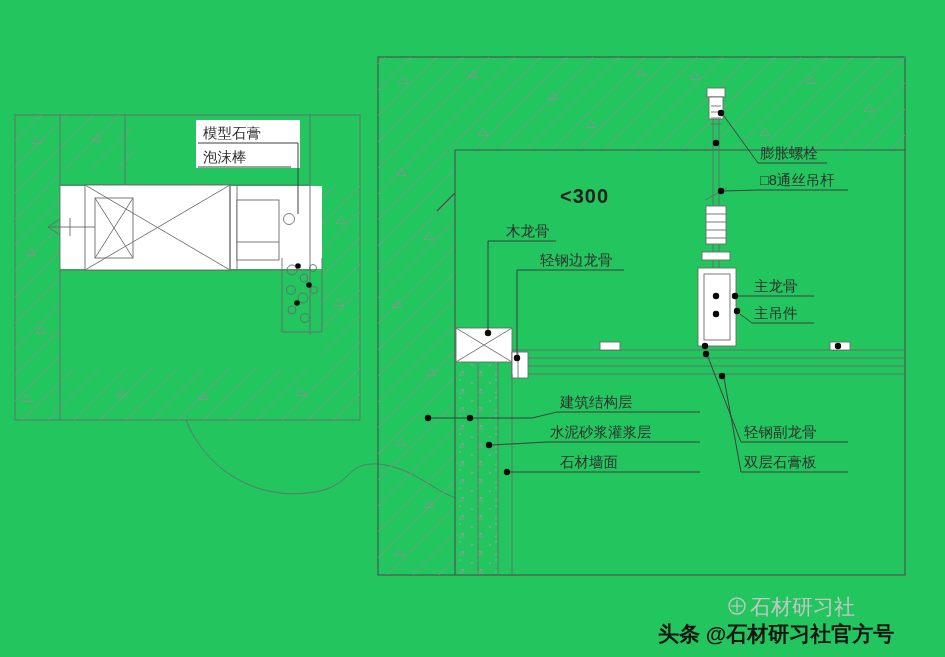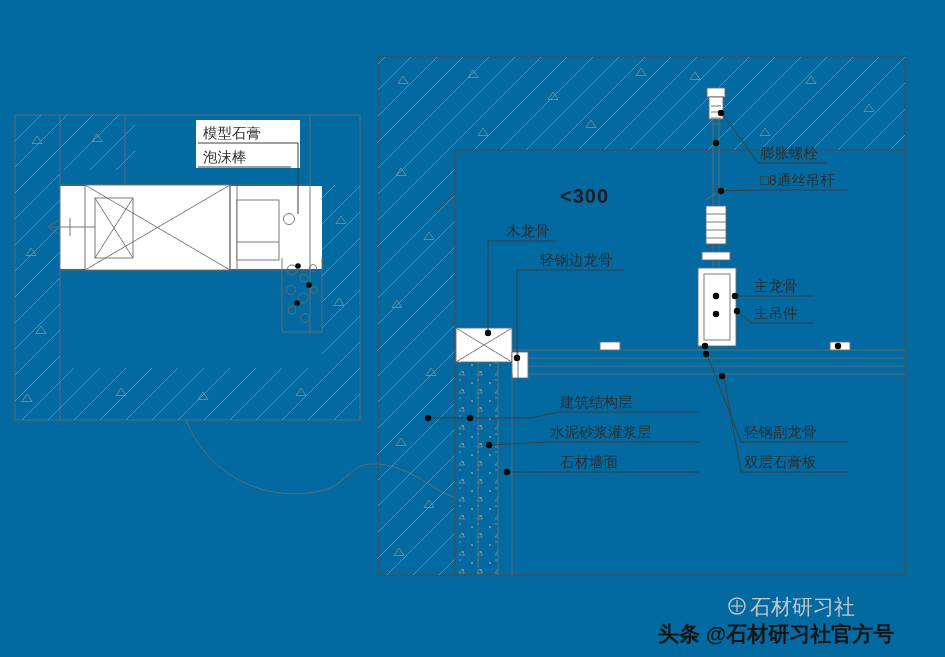--- a/index.html
+++ b/index.html
@@ -1,19 +1,19 @@
 <!DOCTYPE html>
 <html><head>
 <meta charset="utf-8">
 <style>
   html,body{margin:0;padding:0;background:#ffffff;}
   .canvas{
     position:relative;
     width:945px;height:657px;
-    background:#0369a1;
+    background:#22c55e;
     font-family:"Liberation Sans",sans-serif;
     overflow:hidden;
   }
   svg{position:absolute;left:0;top:0;}
   svg text{
     font-family:"Liberation Sans","DejaVu Sans",sans-serif;
     fill:#2e2e2e;
   }
   .lbl{font-size:14.5px;}
   .dim{font-size:20px;font-weight:600;letter-spacing:1px;fill:#1f1f1f;}

